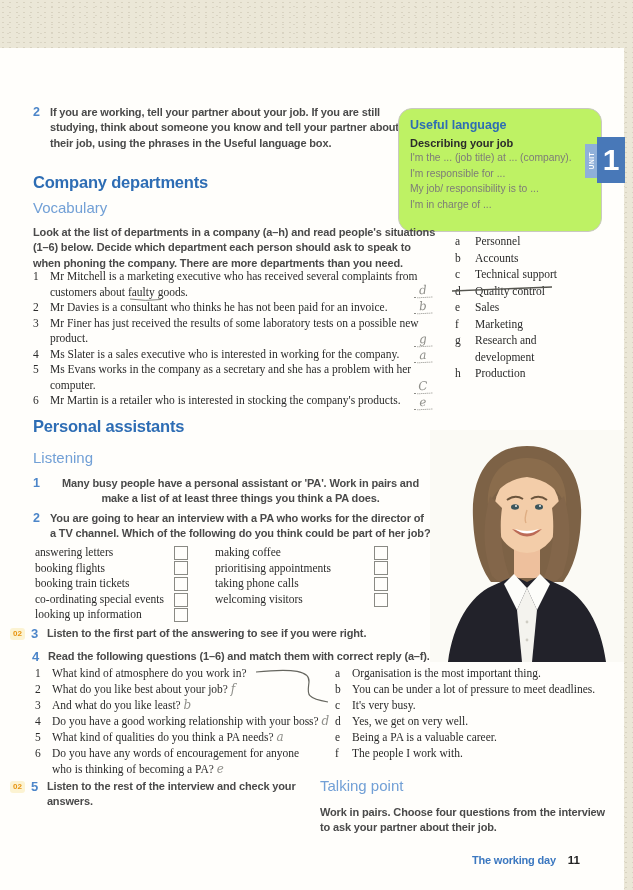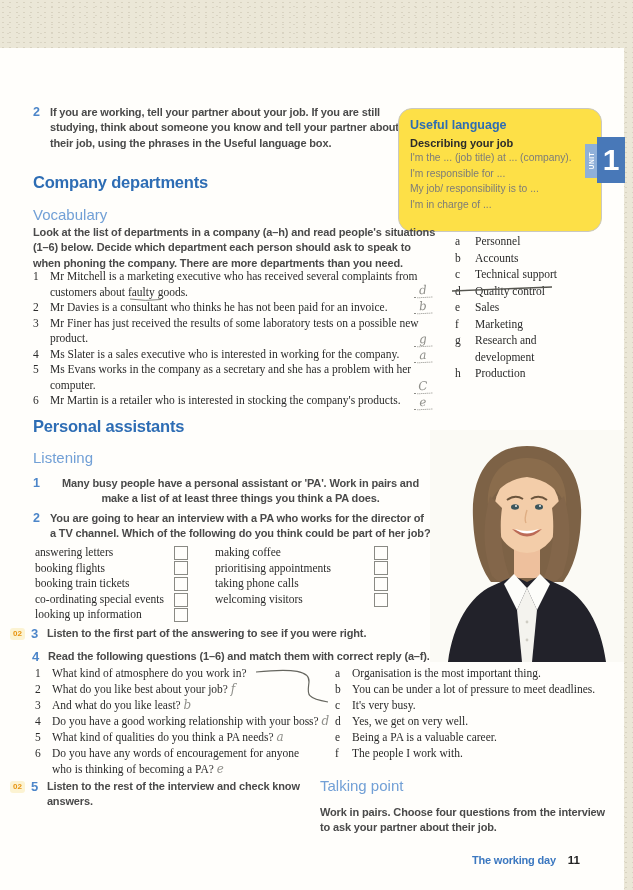--- a/index.html
+++ b/index.html
@@ -30,21 +30,21 @@
   .serif{font-family:"Liberation Serif",serif;font-size:11.5px;line-height:15.5px;color:#2b2b2b;}
 
   .row{display:flex;align-items:flex-start;}
   .li-num{flex:0 0 17px;}
   .hand{font-family:"DejaVu Serif",serif;font-style:italic;font-size:12px;color:#8f8f8a;}
   .ans-slot{display:inline-block;min-width:18px;text-align:center;border-bottom:1.5px dotted #8c8c86;
             transform:rotate(-3deg);line-height:13px;}
 
   
   .ul-box{left:398px;top:60px;width:180px;height:104px;border:1.5px solid #c9c8c2;border-radius:14px;
-          background:#fde047;padding:9px 11px;box-sizing:content-box;}
+          background:#bef264;padding:9px 11px;box-sizing:content-box;}
   .ul-title{font-weight:bold;font-size:12.5px;color:#2e6db4;}
   .ul-sub{font-weight:bold;font-size:11px;color:#2b2b2b;margin-top:5px;}
   .ul-line{font-size:10.3px;line-height:13.5px;color:#7d7c78;margin-top:2px;}
 
   
   .unit-tab{left:585px;top:137px;display:flex;}
   .unit-vert{width:12px;height:34px;background:#8fb0d9;margin-top:7px;display:flex;align-items:center;justify-content:center;}
   .unit-vert span{writing-mode:vertical-rl;transform:rotate(180deg);font-size:6.5px;font-weight:bold;color:#fff;letter-spacing:.5px;}
   .unit-num{width:28px;height:46px;background:#4878b8;color:#fff;font-weight:bold;font-size:30px;
             display:flex;align-items:center;justify-content:center;}
@@ -84,21 +84,21 @@
   <div class="abs ul-box">
     <div class="ul-title">Useful language</div>
     <div class="ul-sub">Describing your job</div>
     <div class="ul-line">I'm the ... (job title) at ... (company).</div>
     <div class="ul-line">I'm responsible for ...</div>
     <div class="ul-line">My job/ responsibility is to ...</div>
     <div class="ul-line">I'm in charge of ...</div>
   </div>
 
   <div class="abs h-main" style="left:33px;top:125px;">Company departments</div>
-  <div class="abs h-sub" style="left:33px;top:158px;">Vocabulary</div>
+  <div class="abs h-sub" style="left:33px;top:151px;">Vocabulary</div>
   <div class="abs sans" style="left:33px;top:177px;width:404px;">Look at the list of departments in a company (a–h) and read people's situations (1–6) below. Decide which department each person should ask to speak to when phoning the company. There are more departments than you need.</div>
 
   <div class="abs serif" style="left:33px;top:221px;width:392px;">
     <div class="row">
       <span class="li-num">1</span>
       <span style="flex:1;">Mr Mitchell is a marketing executive who has received several complaints from customers about faulty goods.</span>
     </div>
     <div class="row">
       <span class="li-num">2</span>
       <span style="flex:1;">Mr Davies is a consultant who thinks he has not been paid for an invoice.</span>
@@ -277,21 +277,21 @@
     </div>
     <div class="reply-row">
       <span class="q-num">f</span>
       <span style="flex:1;">The people I work with.</span>
     </div>
   </div>
 
   <div class="abs row" style="left:10px;top:731px;width:290px;">
     <span class="audio-badge">02</span>
     <span class="task-num" style="margin-left:6px;flex:0 0 16px;">5</span>
-    <span class="sans" style="flex:1;">Listen to the rest of the interview and check know answers.</span>
+    <span class="sans" style="flex:1;">Listen to the rest of the interview and check your answers.</span>
   </div>
 
   <div class="abs h-sub" style="left:320px;top:729px;">Talking point</div>
   <div class="abs sans" style="left:320px;top:757px;width:296px;">Work in pairs. Choose four questions from the interview to ask your partner about their job.</div>
 
   <div class="abs footer" style="left:410px;top:806px;">
     <span class="footer-section">The working day</span>
     <span class="footer-page">11</span>
   </div>
 

